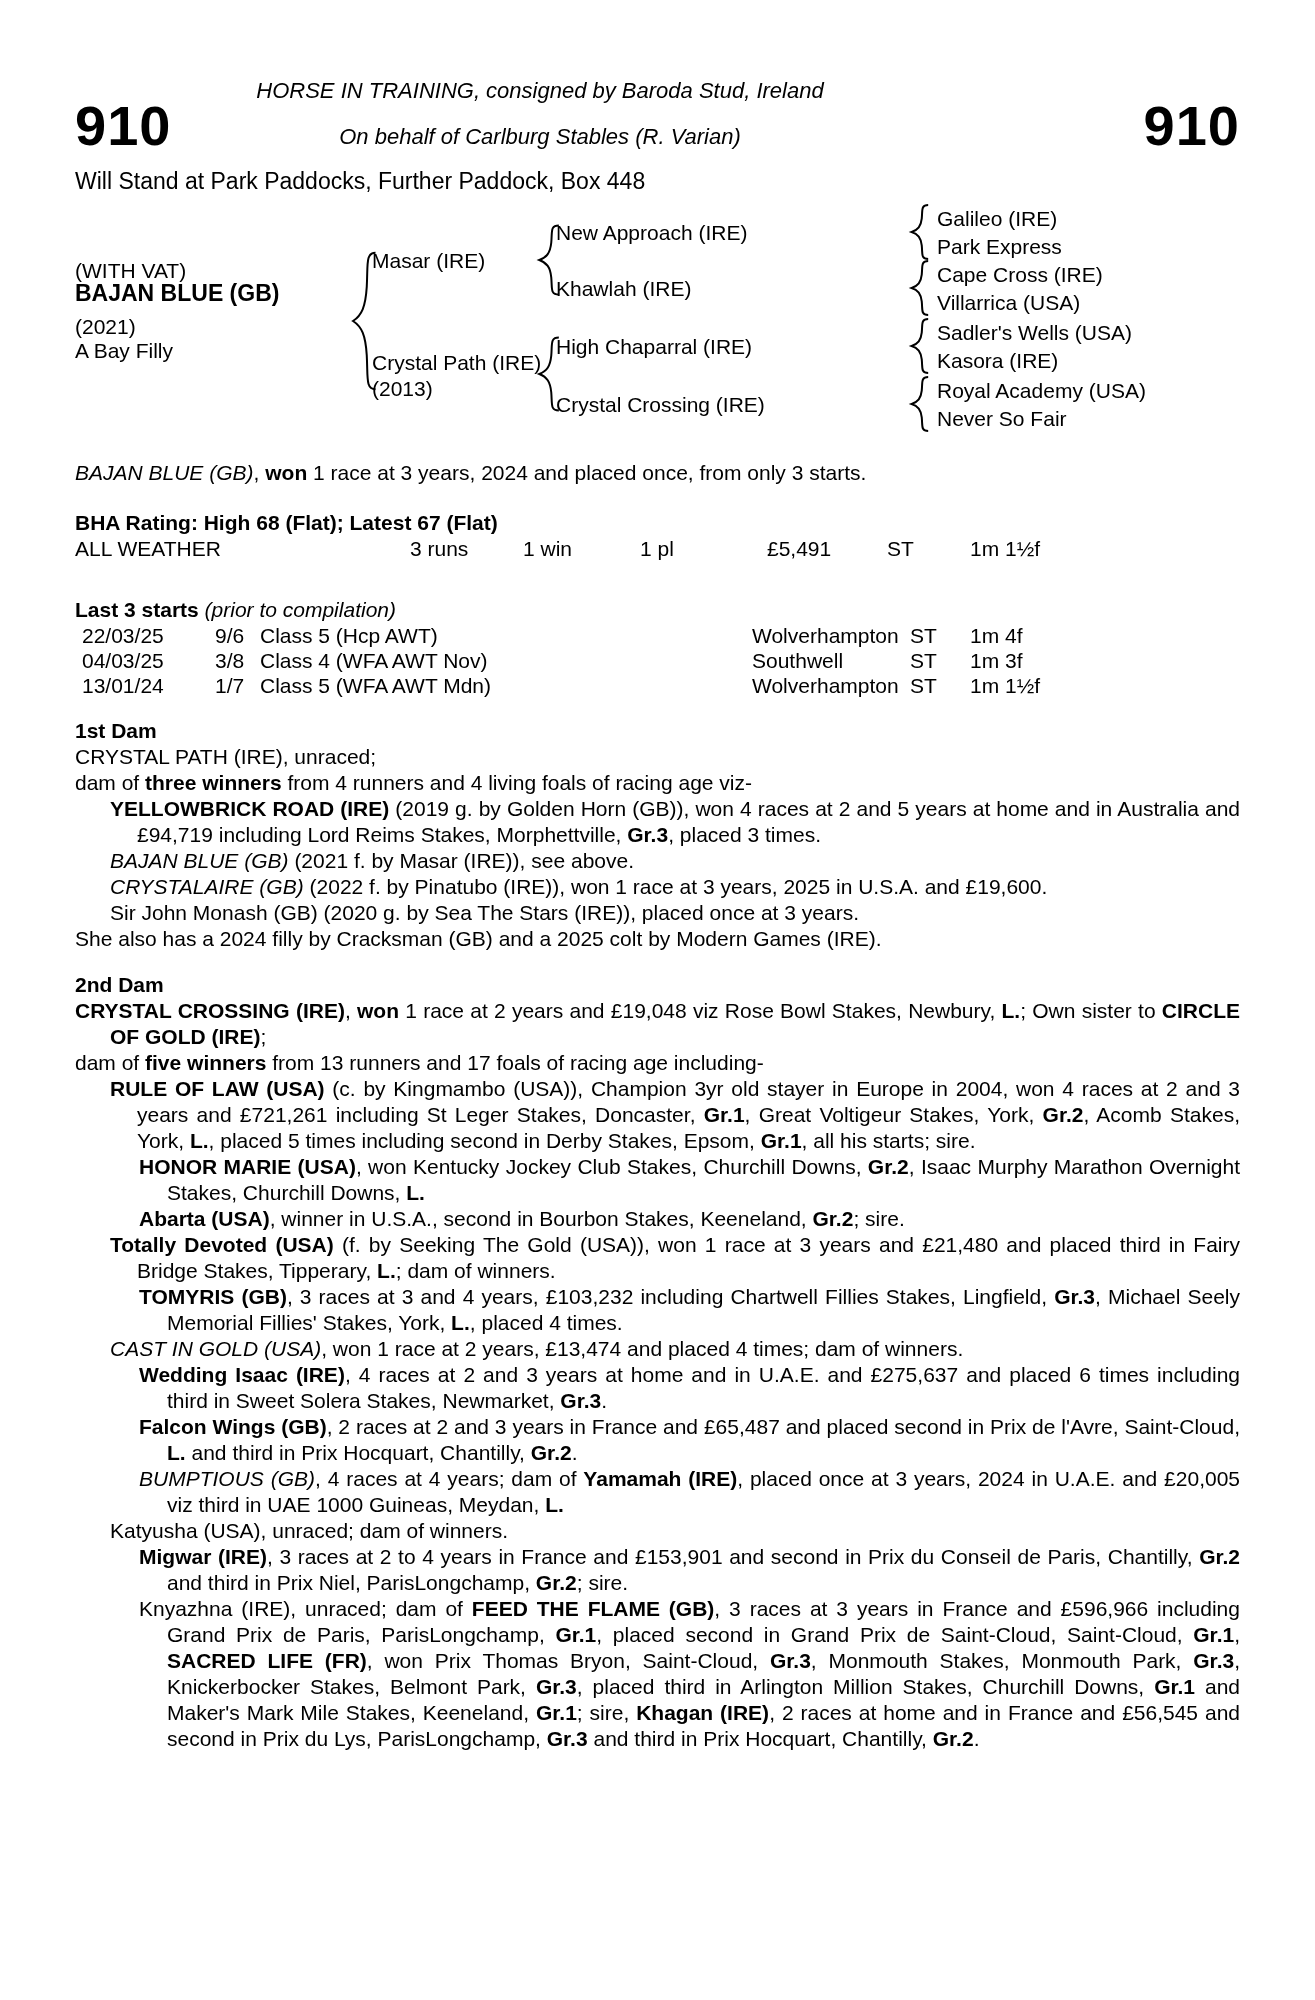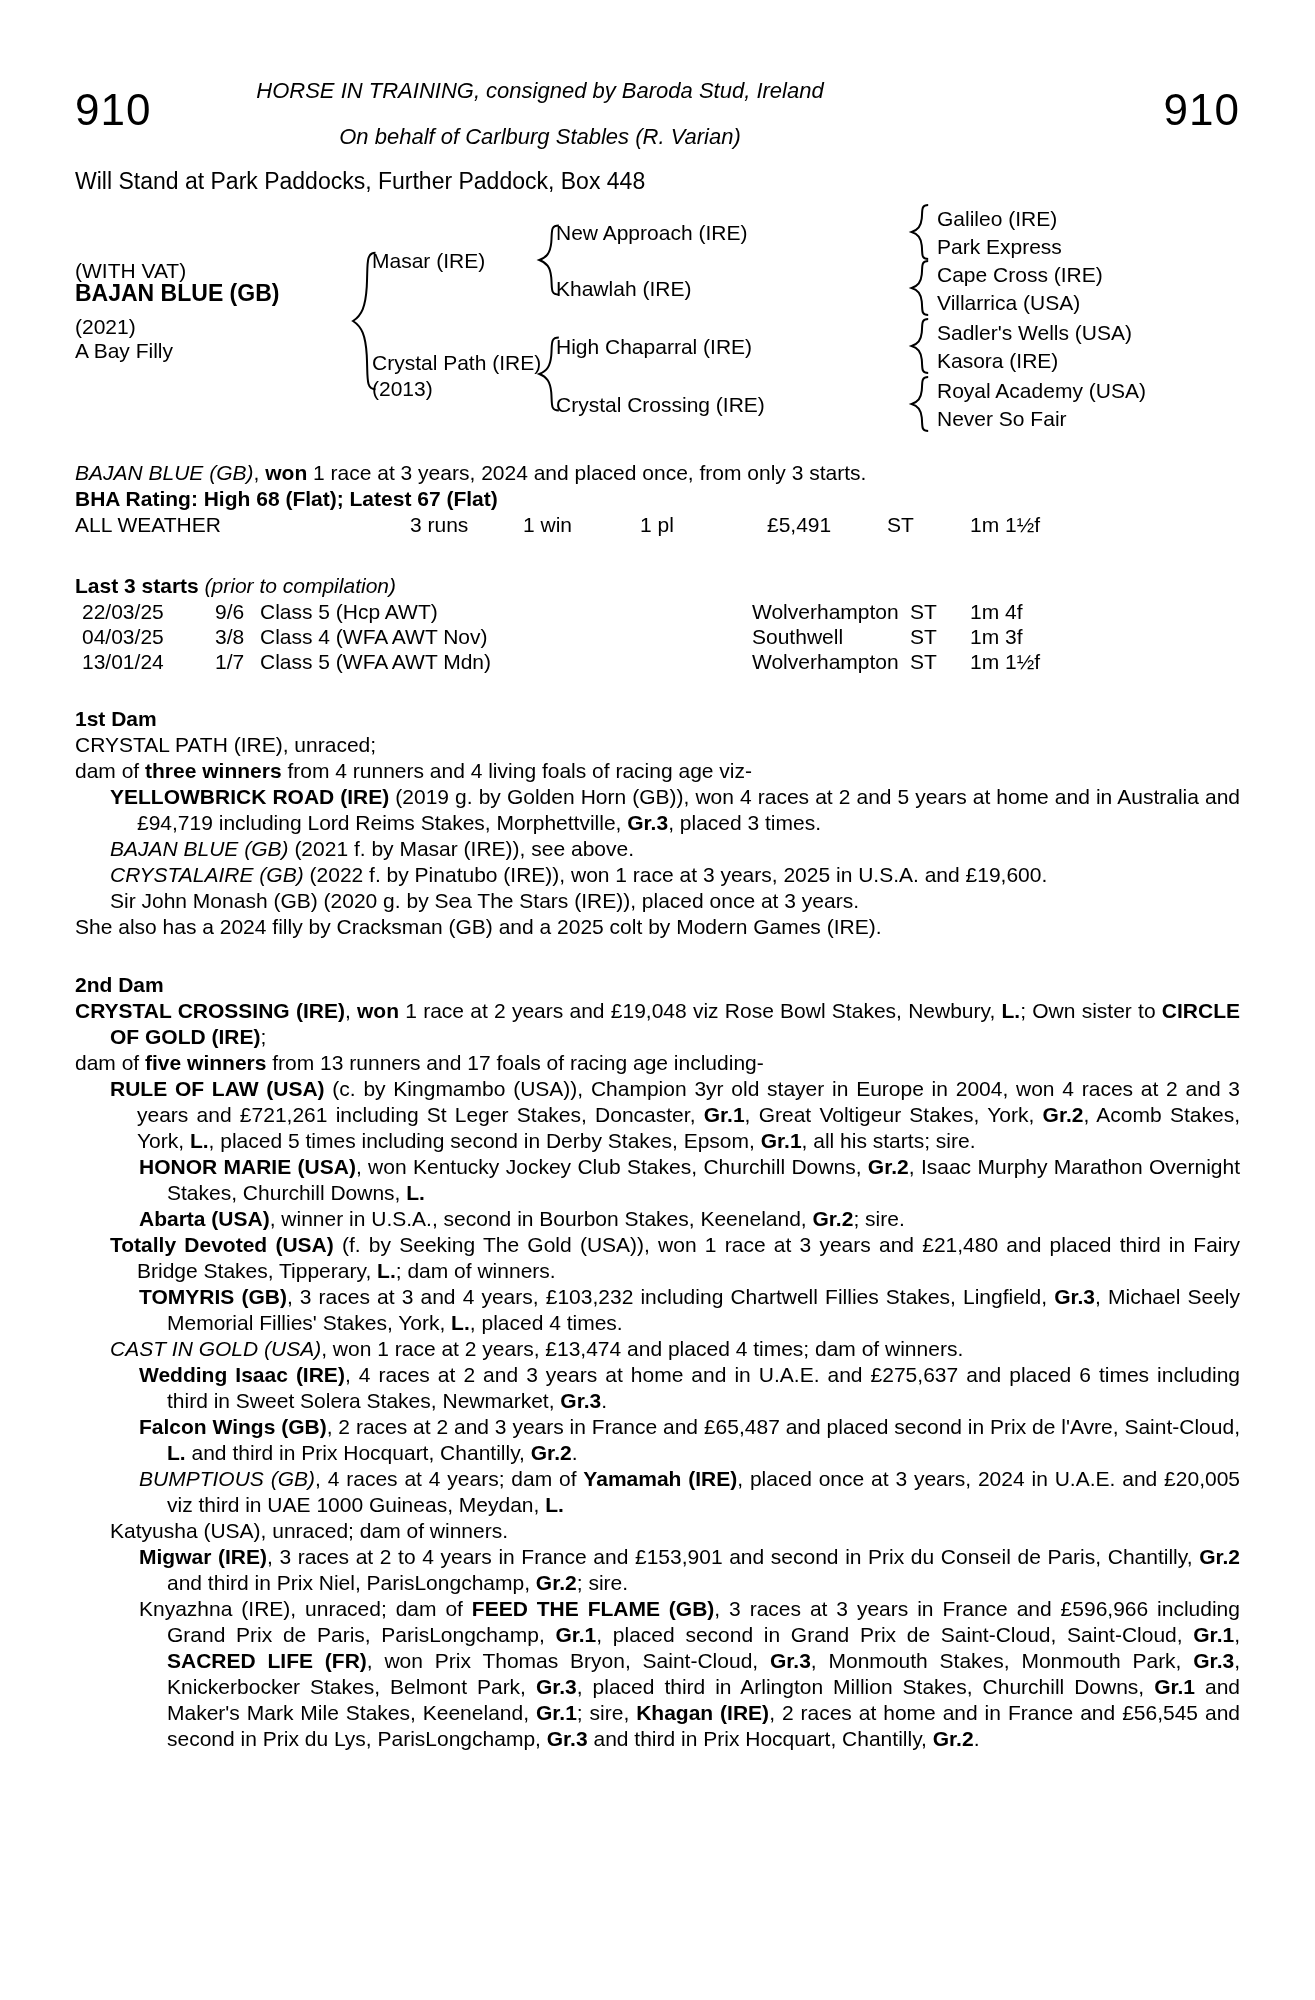--- a/index.html
+++ b/index.html
@@ -8,45 +8,45 @@
     width:1315px; height:2000px; background:#fff; color:#000;
     font-family:"Liberation Sans","DejaVu Sans",sans-serif;
     font-size:21px; line-height:26px;
     padding:0 75px; position:relative; overflow:hidden;
   }
   .b { font-weight:bold; }
   .i { font-style:italic; }
 
   
   .hdr { position:relative; height:200px; }
-  .lot { position:absolute; top:86px; font-size:44px; line-height:48px; font-weight:normal; letter-spacing:1px; }
+  .lot { position:absolute; top:102px; font-size:56px; line-height:48px; font-weight:bold; letter-spacing:1px; }
   .lot-left { left:0; }
   .lot-right { right:0; }
   .titles { position:absolute; left:0; top:0; width:930px; font-style:italic; font-size:22px; text-align:center; }
   .title1 { position:absolute; top:78px; width:100%; }
   .title2 { position:absolute; top:124px; width:100%; }
   .stand { position:absolute; left:0; top:168px; font-weight:normal; font-size:23px; }
 
   
   .ped { position:relative; height:240px; }
   .ped .nm { position:absolute; white-space:nowrap; }
   .ped .subj-name { font-size:23px; font-weight:bold; }
   .ped svg { position:absolute; }
 
   
   .summary { margin-top:20px; }
-  .bha { font-weight:bold; }
+  .bha { margin-top:24px; font-weight:bold; }
   .awrow { position:relative; height:26px; }
   .awrow span { position:absolute; white-space:nowrap; }
   .l3hdr { margin-top:35px; }
   .l3row { position:relative; height:25px; }
   .l3row span { position:absolute; white-space:nowrap; }
 
   
-  .sec-heading { font-weight:bold; margin-top:32px; }
+  .sec-heading { font-weight:bold; margin-top:20px; }
   .para { text-align:justify; }
   .l0  { padding-left:0; }
   .l0h { padding-left:35px; text-indent:-35px; }
   .l1  { padding-left:62px; text-indent:-27px; }
   .l2  { padding-left:92px; text-indent:-28px; }
 </style>
 </head>
 <body>
 
 <div class="page">

